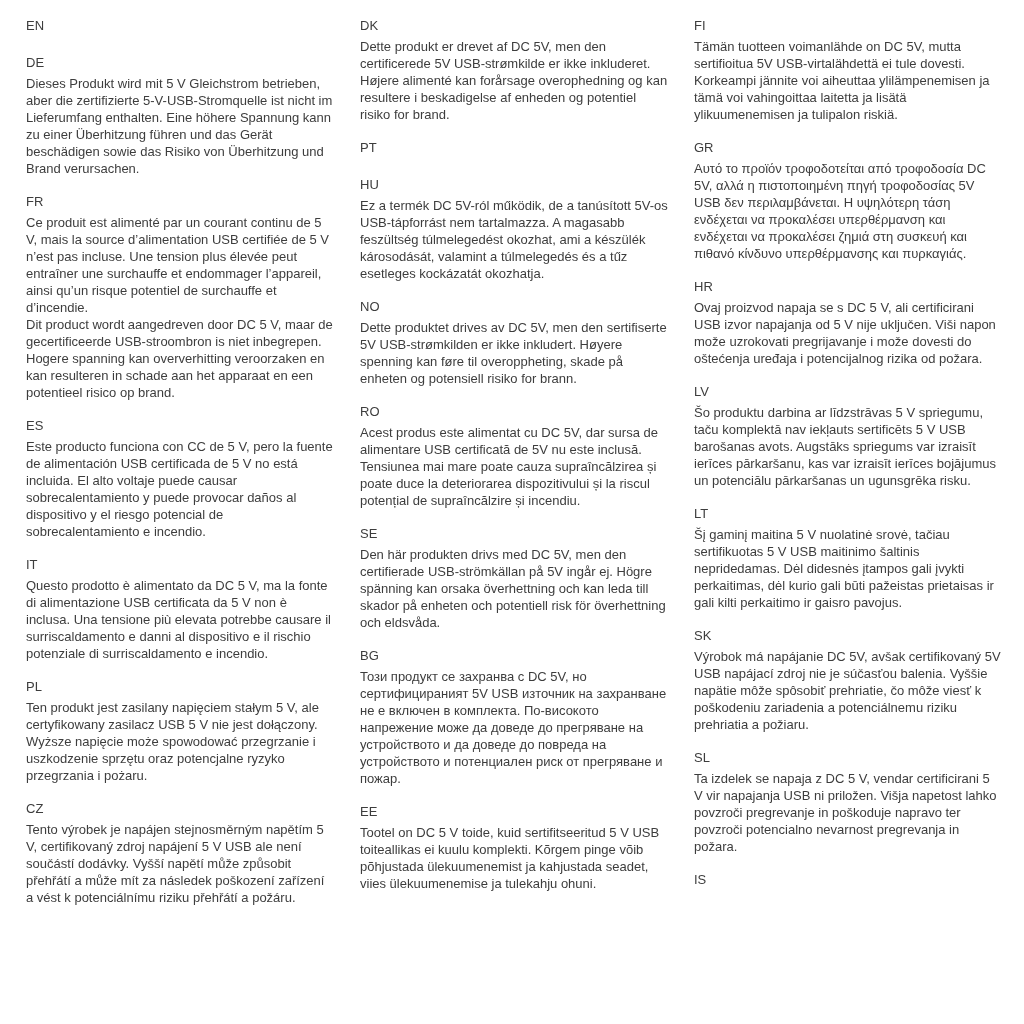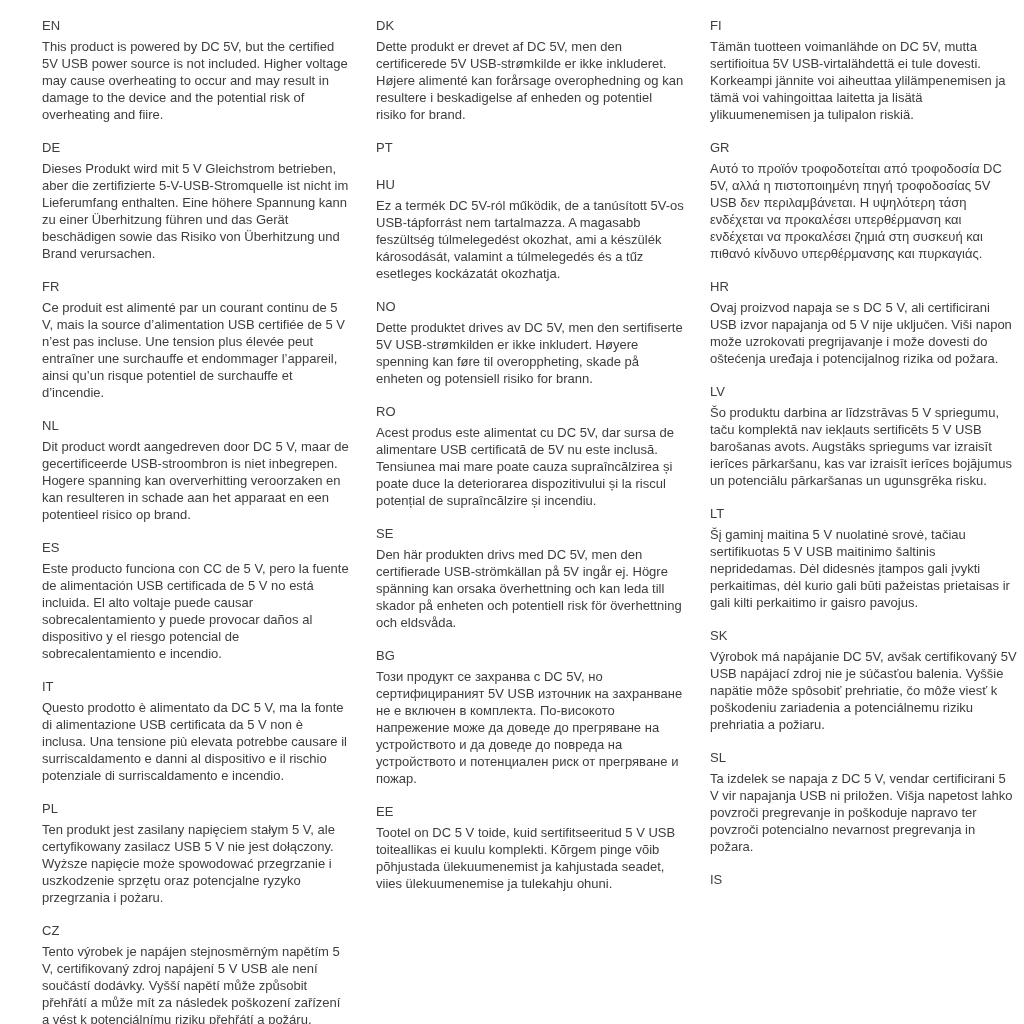--- a/index.html
+++ b/index.html
@@ -12,21 +12,21 @@
     height: 1024px;
     box-sizing: border-box;
     font-family: "Liberation Sans", "DejaVu Sans", sans-serif;
     color: #3d3d3d;
     overflow: hidden;
   }
   .page {
     box-sizing: border-box;
     width: 960px;
     height: 1024px;
-    padding: 18px 18px 0 42px;
+    padding: 18px 18px 0 26px;
   }
   .columns {
     display: flex;
     flex-direction: row;
     gap: 26px;
   }
   .column {
     width: 308px;
     flex: 0 0 308px;
   }
@@ -50,26 +50,24 @@
     overflow-wrap: break-word;
   }
 </style>
 </head>
 <body>
 
 <div class="page">
   <div class="columns">
       <div class="column">
         <div class="lang">EN</div>
-        <p class="text">This product is powered by DC 5V, but the certified 5V USB power source is not included. Higher voltage may cause overheating to occur and may result in damage to the device and the potential risk of overheating and fiire.</p>
         <div class="lang">DE</div>
         <p class="text">Dieses Produkt wird mit 5 V Gleichstrom betrieben, aber die zertifizierte 5-V-USB-Stromquelle ist nicht im Lieferumfang enthalten. Eine höhere Spannung kann zu einer Überhitzung führen und das Gerät beschädigen sowie das Risiko von Überhitzung und Brand verursachen.</p>
         <div class="lang">FR</div>
         <p class="text">Ce produit est alimenté par un courant continu de 5 V, mais la source d’alimentation USB certifiée de 5 V n’est pas incluse. Une tension plus élevée peut entraîner une surchauffe et endommager l’appareil, ainsi qu’un risque potentiel de surchauffe et d’incendie.</p>
-        <div class="lang">NL</div>
         <p class="text">Dit product wordt aangedreven door DC 5 V, maar de gecertificeerde USB-stroombron is niet inbegrepen. Hogere spanning kan oververhitting veroorzaken en kan resulteren in schade aan het apparaat en een potentieel risico op brand.</p>
         <div class="lang">ES</div>
         <p class="text">Este producto funciona con CC de 5 V, pero la fuente de alimentación USB certificada de 5 V no está incluida. El alto voltaje puede causar sobrecalentamiento y puede provocar daños al dispositivo y el riesgo potencial de sobrecalentamiento e incendio.</p>
         <div class="lang">IT</div>
         <p class="text">Questo prodotto è alimentato da DC 5 V, ma la fonte di alimentazione USB certificata da 5 V non è inclusa. Una tensione più elevata potrebbe causare il surriscaldamento e danni al dispositivo e il rischio potenziale di surriscaldamento e incendio.</p>
         <div class="lang">PL</div>
         <p class="text">Ten produkt jest zasilany napięciem stałym 5 V, ale certyfikowany zasilacz USB 5 V nie jest dołączony. Wyższe napięcie może spowodować przegrzanie i uszkodzenie sprzętu oraz potencjalne ryzyko przegrzania i pożaru.</p>
         <div class="lang">CZ</div>
         <p class="text">Tento výrobek je napájen stejnosměrným napětím 5 V, certifikovaný zdroj napájení 5 V USB ale není součástí dodávky. Vyšší napětí může způsobit přehřátí a může mít za následek poškození zařízení a vést k potenciálnímu riziku přehřátí a požáru.</p>
       </div>

